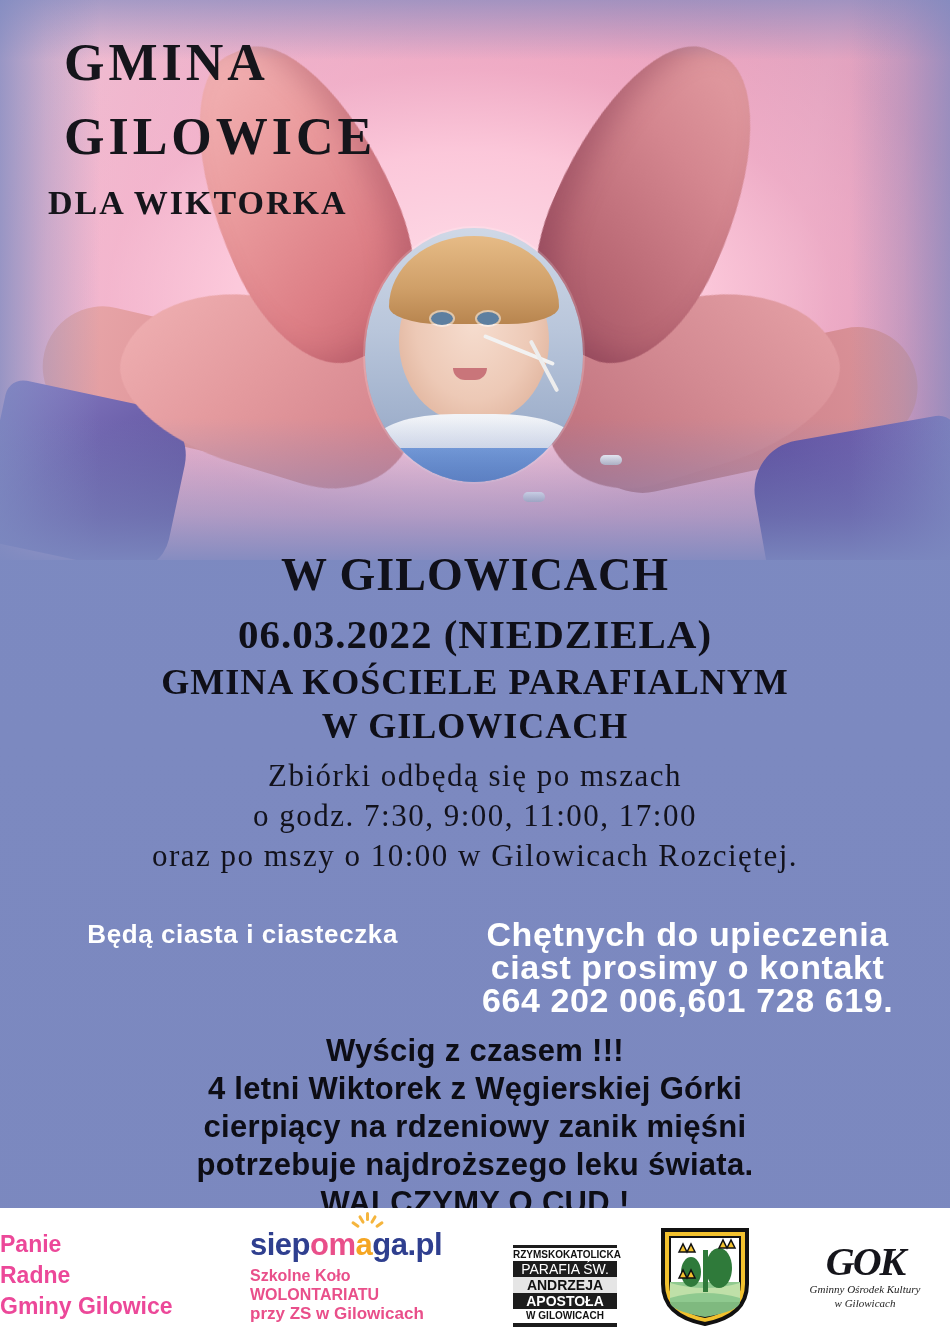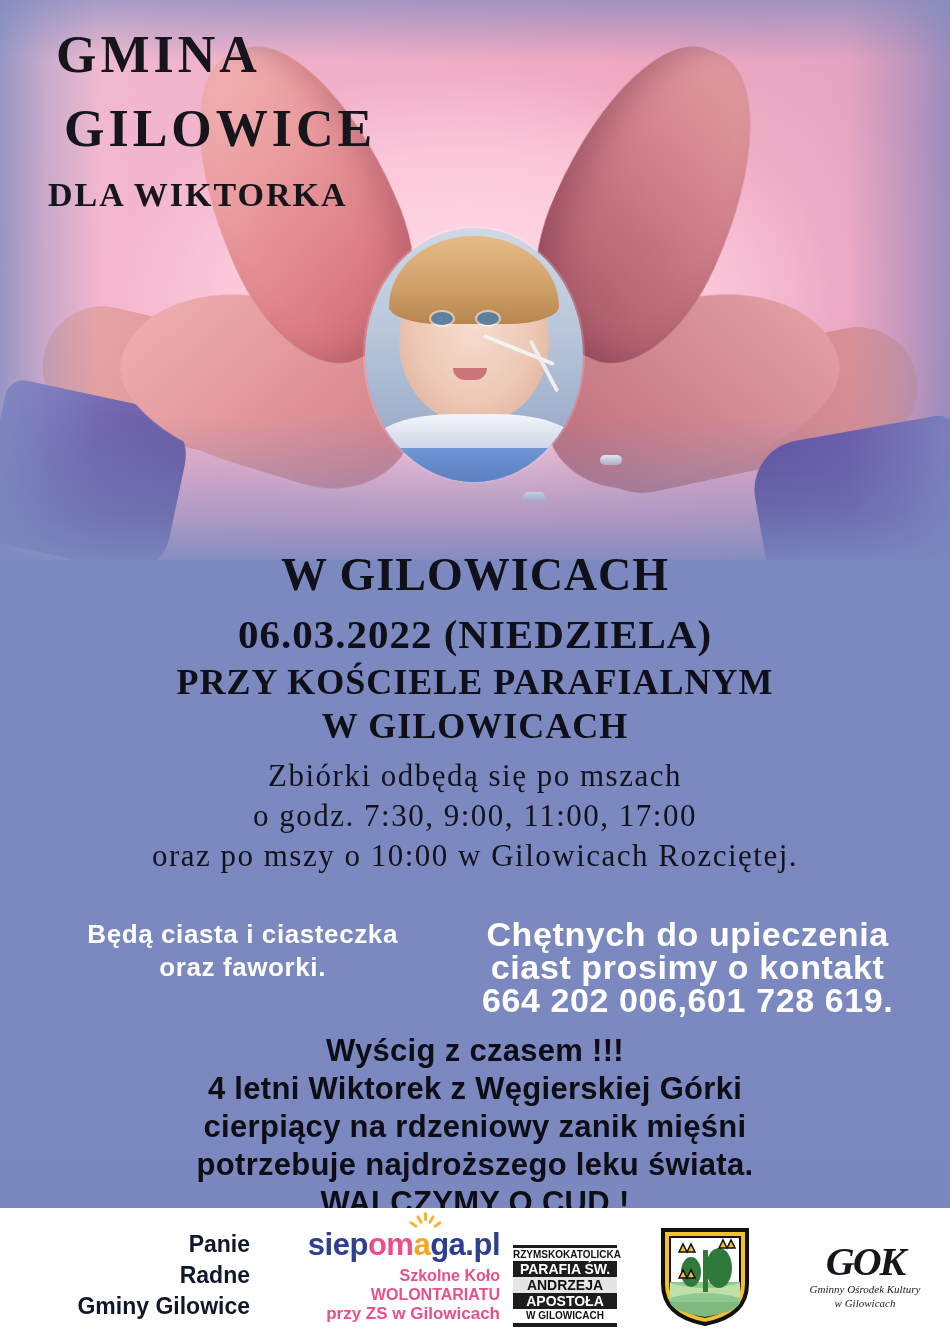--- a/index.html
+++ b/index.html
@@ -147,21 +147,21 @@
 
   
   .head-block{
     position:absolute;left:48px;top:18px;z-index:6;
     color:#111;
   }
   .h-gmina{
     font-family:"Liberation Serif", serif;
     font-weight:bold;
     font-size:52px;letter-spacing:4px;line-height:58px;
-    margin:8px;color:#15151b;
+    margin:16px;color:#15151b;
   }
   .h-gilowice{
     font-family:"Liberation Serif", serif;
     font-weight:bold;
     font-size:52px;letter-spacing:4px;line-height:58px;
     margin:16px;color:#15151b;
   }
   .h-dla{
     font-family:"Liberation Serif", serif;
     font-weight:bold;
@@ -219,25 +219,25 @@
   }
   .appeal div{margin:0;}
 
   
   .footer{
     position:absolute;left:0;bottom:0;width:950px;height:135px;
     background:#ffffff;z-index:8;
     display:flex;align-items:center;
   }
   .f-panie{
-    width:250px;text-align:right;color:#0f172a;
+    width:250px;text-align:left;color:#ec4899;
     font-weight:bold;font-size:23px;line-height:31px;
   }
   .f-siep{
-    width:250px;text-align:right;
+    width:250px;text-align:left;
   }
   .siep-logo{
     font-weight:bold;font-size:31px;letter-spacing:-0.5px;color:#2f3f8f;line-height:34px;
     position:relative;display:inline-block;
   }
   .siep-logo .o1{color:#e94f8a;}
   .siep-logo .a1{color:#f5a623;}
   .siep-logo .pl{color:#2f3f8f;}
   .sun{
     position:absolute;left:104px;top:-16px;width:26px;height:16px;
@@ -248,21 +248,21 @@
   .f-sub1{color:#e94f8a;font-weight:bold;font-size:16px;line-height:19px;margin-top:4px;}
   .f-sub2{color:#e94f8a;font-weight:bold;font-size:16px;line-height:19px;}
   .f-sub3{color:#e94f8a;font-weight:bold;font-size:17px;line-height:19px;}
   .f-parafia{
     width:130px;display:flex;justify-content:center;margin-top:20px;
   }
   .parafia-box{
     width:104px;background:#1c1c1c;color:#fff;text-align:center;padding:3px 0 4px 0;
   }
   .parafia-box .pr1{font-size:10px;font-weight:bold;background:#fff;color:#111;display:block;padding:1px 0;}
-  .parafia-box .pr2{font-size:14px;font-weight:bold;display:block;line-height:16px;}
+  .parafia-box .pr2{font-size:14px;font-weight:normal;display:block;line-height:16px;}
   .parafia-box .pr3{font-size:14px;font-weight:bold;display:block;line-height:16px;background:#e5e5e5;color:#111;}
   .parafia-box .pr4{font-size:14px;font-weight:bold;display:block;line-height:16px;}
   .parafia-box .pr5{font-size:10px;font-weight:bold;display:block;line-height:14px;background:#fff;color:#111;}
   .f-herb{width:150px;display:flex;justify-content:center;}
   .f-gok{width:170px;text-align:center;}
   .gok-mark{
     font-family:"Liberation Serif", serif;font-style:italic;font-weight:bold;
     font-size:40px;color:#15151b;line-height:40px;letter-spacing:-2px;
   }
   .gok-t1{font-family:"Liberation Serif", serif;font-style:italic;font-size:11px;color:#222;line-height:14px;}
@@ -308,31 +308,30 @@
 
   <div class="head-block">
     <p class="h-gmina">GMINA</p>
     <p class="h-gilowice">GILOWICE</p>
     <p class="h-dla">DLA WIKTORKA</p>
   </div>
 
   <div class="mid">
     <p class="t-wgil">W GILOWICACH</p>
     <p class="t-date">06.03.2022 (NIEDZIELA)</p>
-    <p class="t-church">PRZY KOŚCIELE PARAFIALNYM</p>
+    <p class="t-church">GMINA KOŚCIELE PARAFIALNYM</p>
     <p class="t-church2">W GILOWICACH</p>
     <p class="t-coll">Zbiórki odbędą się po mszach</p>
     <p class="t-coll" style="margin-top:0">o godz. 7:30, 9:00, 11:00, 17:00</p>
     <p class="t-coll" style="margin-top:0">oraz po mszy o 10:00 w Gilowicach Rozciętej.</p>
   </div>
 
   <div class="cols">
     <div class="col-l">
       <div>Będą ciasta i ciasteczka</div>
-      <div>oraz faworki.</div>
     </div>
     <div class="col-r">
       <div>Chętnych do upieczenia</div>
       <div>ciast prosimy o kontakt</div>
       <div>664 202 006,601 728 619.</div>
     </div>
   </div>
 
   <div class="appeal">
     <div>Wyścig z czasem !!!</div>

